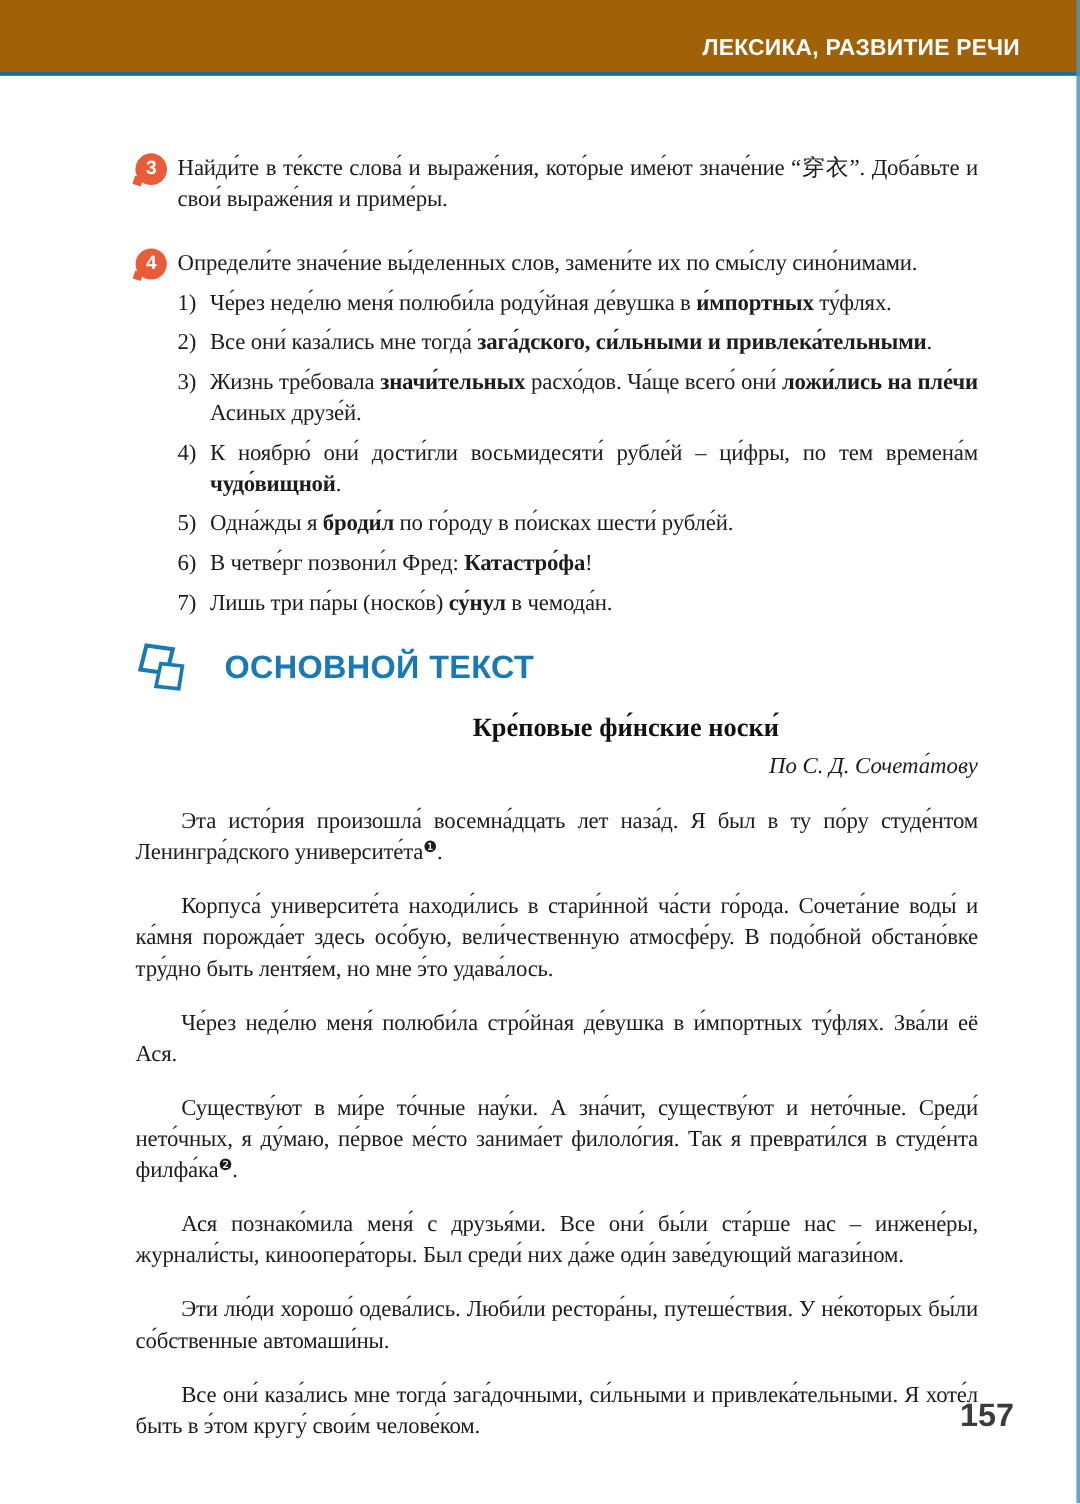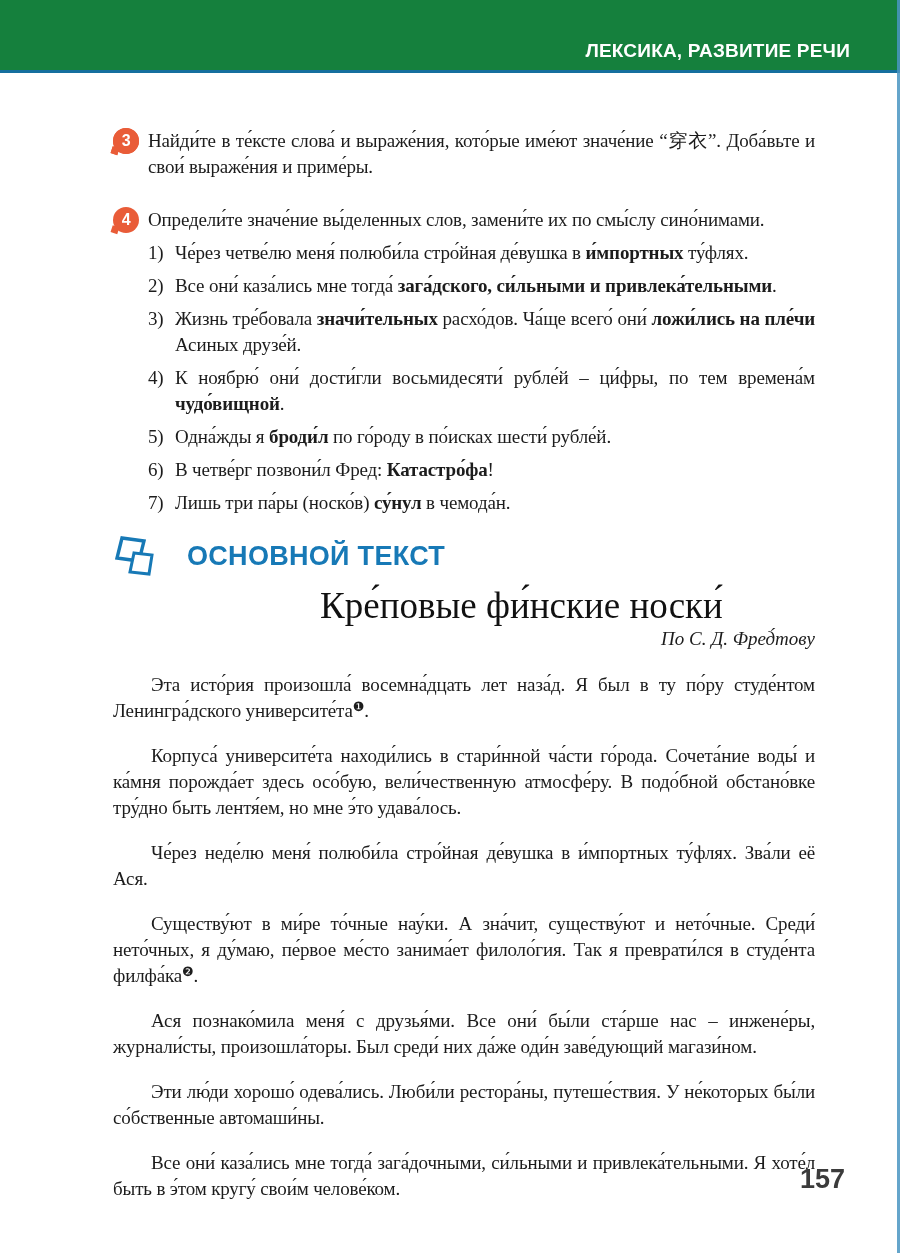--- a/index.html
+++ b/index.html
@@ -1,19 +1,19 @@
 <!DOCTYPE html>
 <html><head>
 <meta charset="utf-8">
 <style>
   html,body{margin:0;padding:0;background:#ffffff;}
   .page{position:relative;width:900px;height:1253px;background:#ffffff;overflow:hidden;
         font-family:"Liberation Serif","DejaVu Serif",serif;color:#1c1c1c;}
   
-  .header-bar{position:absolute;top:0;left:0;width:900px;height:73px;background:#15803d;
+  .header-bar{position:absolute;top:0;left:0;width:900px;height:63px;background:#a16207;
               border-bottom:3px solid #156f9e;box-sizing:border-box;
               display:flex;justify-content:flex-end;align-items:flex-end;padding:12px 50px 8px 0;}
   .header-label{color:#ffffff;font-family:"Liberation Sans","DejaVu Sans",sans-serif;
                 font-weight:bold;font-size:19px;letter-spacing:.2px;}
   .edge-strip{position:absolute;top:0;right:0;width:3px;height:1253px;background:#4a95c2;opacity:.85;}
   
   .content{position:absolute;top:73px;left:113px;width:702px;}
   
   .exercise{position:relative;padding-left:35px;font-size:19px;line-height:26px;
             text-align:justify;letter-spacing:-0.15px;}
@@ -26,21 +26,21 @@
   .ex-item{padding-left:27px;margin-top:7px;text-align:justify;}
   .num{display:inline-block;width:27px;margin-left:-27px;}
   .b{font-weight:bold;}
   .sup{font-size:13px;vertical-align:6px;line-height:0;}
   
   .section-header{margin-top:18px;display:flex;align-items:center;gap:30px;height:44px;}
   .pages-icon{width:44px;height:42px;flex:0 0 auto;}
   .section-title{color:#1779b6;font-family:"Liberation Sans","DejaVu Sans",sans-serif;
                  font-weight:bold;font-size:27px;letter-spacing:.3px;}
   
-  .text-title{margin-top:10px;padding-left:115px;text-align:center;font-weight:normal;font-size:37px;
+  .text-title{margin-top:10px;padding-left:115px;text-align:center;font-weight:bold;font-size:22px;
               line-height:36px;color:#111;}
   .byline{margin-top:2px;text-align:right;font-style:italic;font-size:19px;line-height:26px;}
   .para{margin-top:18px;font-size:19px;line-height:26px;text-align:justify;
         text-indent:38px;letter-spacing:-0.15px;}
   .para.first{margin-top:20px;}
   
   .page-number{position:absolute;right:55px;bottom:58px;font-family:"Liberation Sans","DejaVu Sans",sans-serif;
                font-weight:bold;font-size:27px;color:#3b3b3b;}
 </style>
 </head>
@@ -62,21 +62,21 @@
     <div class="exercise" style="margin-top:30px;">
       <span class="badge">3</span>
       <span><span>Найди́те в те́ксте слова́ и выраже́ния, кото́рые име́ют значе́ние “穿衣”.  Доба́вьте и свои́ выраже́ния и приме́ры.</span></span>
     </div>
 
     <div class="exercise" style="margin-top:27px;">
       <span class="badge">4</span>
       <span><span>Определи́те значе́ние вы́деленных слов, замени́те их по смы́слу сино́нимами.</span></span>
       <div class="ex-items">
         <div class="ex-item">
-          <span class="num">1)</span><span><span>Че́рез четве́лю меня́ полюби́ла стро́йная де́вушка в </span><span class="b">и́мпортных</span><span> ту́флях.</span></span>
+          <span class="num">1)</span><span><span>Че́рез неде́лю меня́ полюби́ла роду́йная де́вушка в </span><span class="b">и́мпортных</span><span> ту́флях.</span></span>
         </div>
         <div class="ex-item">
           <span class="num">2)</span><span><span>Все они́ каза́лись мне тогда́ </span><span class="b">зага́дского, си́льными и привлека́тельными</span><span>.</span></span>
         </div>
         <div class="ex-item">
           <span class="num">3)</span><span><span>Жизнь тре́бовала </span><span class="b">значи́тельных</span><span> расхо́дов. Ча́ще всего́ они́ </span><span class="b">ложи́лись на пле́чи</span><span> Асиных друзе́й.</span></span>
         </div>
         <div class="ex-item">
           <span class="num">4)</span><span><span>К ноябрю́ они́ дости́гли восьмидесяти́ рубле́й – ци́фры, по тем времена́м </span><span class="b">чудо́вищной</span><span>.</span></span>
         </div>
@@ -94,26 +94,26 @@
 
     <div class="section-header">
       <svg class="pages-icon" viewBox="0 0 44 42">
         <path d="M9 3 L31 6 L26 26 L4 23 Z" fill="#ffffff" stroke="#1779b6" stroke-width="3.4" stroke-linejoin="miter"></path>
         <path d="M21 18 L39 20 L36 39 L17 37 Z" fill="#ffffff" stroke="#1779b6" stroke-width="3" stroke-linejoin="miter"></path>
       </svg>
       <span class="section-title">ОСНОВНОЙ ТЕКСТ</span>
     </div>
 
     <div class="text-title">Кре́повые фи́нские носки́</div>
-    <div class="byline">По С. Д. Фред́тову</div>
+    <div class="byline">По С. Д. Сочета́тову</div>
 
     <p class="para first"><span>Эта исто́рия произошла́ восемна́дцать лет наза́д. Я был в ту по́ру студе́нтом Ленингра́дского университе́та</span><span class="sup">❶</span><span>.</span></p>
     <p class="para"><span>Корпуса́ университе́та находи́лись в стари́нной ча́сти го́рода. Сочета́ние воды́ и ка́мня порожда́ет здесь осо́бую, вели́чественную атмосфе́ру. В подо́бной обстано́вке тру́дно быть лентя́ем, но мне э́то удава́лось.</span></p>
     <p class="para"><span>Че́рез неде́лю меня́ полюби́ла стро́йная де́вушка в и́мпортных ту́флях. Зва́ли её Ася.</span></p>
     <p class="para"><span>Существу́ют в ми́ре то́чные нау́ки. А зна́чит, существу́ют и нето́чные. Среди́ нето́чных, я ду́маю, пе́рвое ме́сто занима́ет филоло́гия. Так я преврати́лся в студе́нта филфа́ка</span><span class="sup">❷</span><span>.</span></p>
-    <p class="para"><span>Ася познако́мила меня́ с друзья́ми. Все они́ бы́ли ста́рше нас – инжене́ры, журнали́сты, произошла́торы. Был среди́ них да́же оди́н заве́дующий магази́ном.</span></p>
+    <p class="para"><span>Ася познако́мила меня́ с друзья́ми. Все они́ бы́ли ста́рше нас – инжене́ры, журнали́сты, киноопера́торы. Был среди́ них да́же оди́н заве́дующий магази́ном.</span></p>
     <p class="para"><span>Эти лю́ди хорошо́ одева́лись. Люби́ли рестора́ны, путеше́ствия. У не́которых бы́ли со́бственные автомаши́ны.</span></p>
     <p class="para"><span>Все они́ каза́лись мне тогда́ зага́дочными, си́льными и привлека́тельными. Я хоте́л быть в э́том кругу́ свои́м челове́ком.</span></p>
 
   </div>
 
   <div class="page-number">157</div>
 </div>
 
 </body></html>

